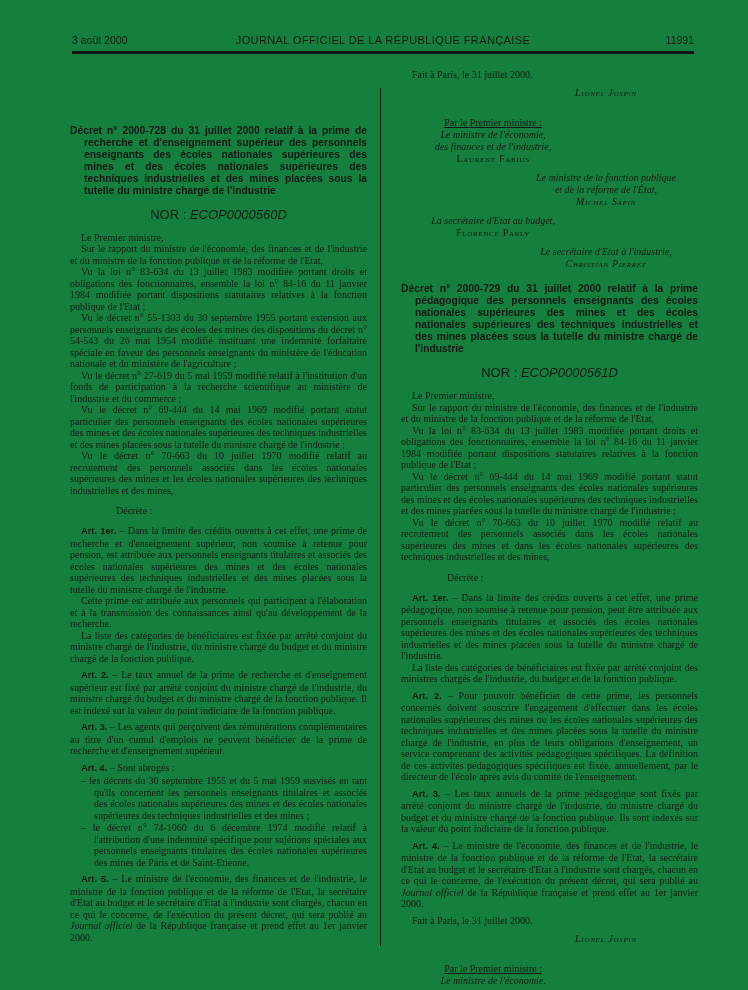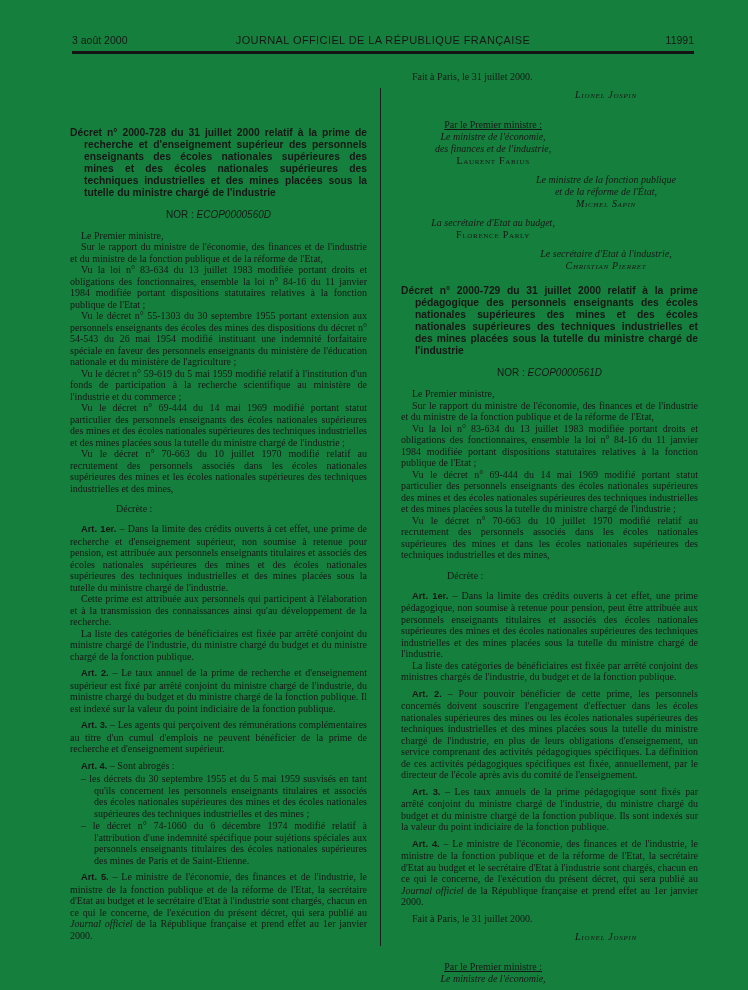--- a/index.html
+++ b/index.html
@@ -49,21 +49,21 @@
     font-family:"Liberation Sans", sans-serif;
     font-weight:bold;
     font-size:10.3px;line-height:12px;
     padding-left:14px;text-indent:-14px;
     text-align:justify;
   }
   .nor{
     margin:4px 0 10px 0;
     text-align:center;
     font-family:"Liberation Sans", sans-serif;
-    font-size:10px;
+    font-size:13px;
   }
   .norval{font-style:italic;}
   .para{
     margin:0;
     font-size:10px;line-height:11.5px;
     text-align:justify;
     text-indent:11px;
   }
   .gap{margin-top:5px;}
   .artlab{
@@ -111,21 +111,21 @@
   <div class="cols">
 
     <div class="col col-left">
       <p class="dtitle">Décret n° 2000-728 du 31 juillet 2000 relatif à la prime de recherche et d'enseignement supérieur des personnels enseignants des écoles nationales supérieures des mines et des écoles nationales supérieures des techniques industrielles et des mines placées sous la tutelle du ministre chargé de l'industrie</p>
       <p class="nor"><span>NOR :</span> <span class="norval">ECOP0000560D</span></p>
 
       <p class="para gap">Le Premier ministre,</p>
       <p class="para">Sur le rapport du ministre de l'économie, des finances et de l'industrie et du ministre de la fonction publique et de la réforme de l'Etat,</p>
       <p class="para">Vu la loi n° 83-634 du 13 juillet 1983 modifiée portant droits et obligations des fonctionnaires, ensemble la loi n° 84-16 du 11 janvier 1984 modifiée portant dispositions statutaires relatives à la fonction publique de l'Etat ;</p>
       <p class="para">Vu le décret n° 55-1303 du 30 septembre 1955 portant extension aux personnels enseignants des écoles des mines des dispositions du décret n° 54-543 du 26 mai 1954 modifié instituant une indemnité forfaitaire spéciale en faveur des personnels enseignants du ministère de l'éducation nationale et du ministère de l'agriculture ;</p>
-      <p class="para">Vu le décret n° 59-619 du 5 mai 1959 modifié relatif à l'institution d'un fonds de participation à la recherche scientifique au ministère de l'industrie et du commerce ;</p>
+      <p class="para">Vu le décret n° 27-619 du 5 mai 1959 modifié relatif à l'institution d'un fonds de participation à la recherche scientifique au ministère de l'industrie et du commerce ;</p>
       <p class="para">Vu le décret n° 69-444 du 14 mai 1969 modifié portant statut particulier des personnels enseignants des écoles nationales supérieures des mines et des écoles nationales supérieures des techniques industrielles et des mines placées sous la tutelle du ministre chargé de l'industrie ;</p>
       <p class="para">Vu le décret n° 70-663 du 10 juillet 1970 modifié relatif au recrutement des personnels associés dans les écoles nationales supérieures des mines et les écoles nationales supérieures des techniques industrielles et des mines,</p>
 
       <p class="decrete">Décrète :</p>
 
       <p class="para gap"><span class="artlab">Art. 1er.</span> <span>– Dans la limite des crédits ouverts à cet effet, une prime de recherche et d'enseignement supérieur, non soumise à retenue pour pension, est attribuée aux personnels enseignants titulaires et associés des écoles nationales supérieures des mines et des écoles nationales supérieures des techniques industrielles et des mines placées sous la tutelle du ministre chargé de l'industrie.</span></p>
       <p class="para">Cette prime est attribuée aux personnels qui participent à l'élaboration et à la transmission des connaissances ainsi qu'au développement de la recherche.</p>
       <p class="para">La liste des catégories de bénéficiaires est fixée par arrêté conjoint du ministre chargé de l'industrie, du ministre chargé du budget et du ministre chargé de la fonction publique.</p>
 
       <p class="para gap"><span class="artlab">Art. 2.</span> <span>– Le taux annuel de la prime de recherche et d'enseignement supérieur est fixé par arrêté conjoint du ministre chargé de l'industrie, du ministre chargé du budget et du ministre chargé de la fonction publique. Il est indexé sur la valeur du point indiciaire de la fonction publique.</span></p>

